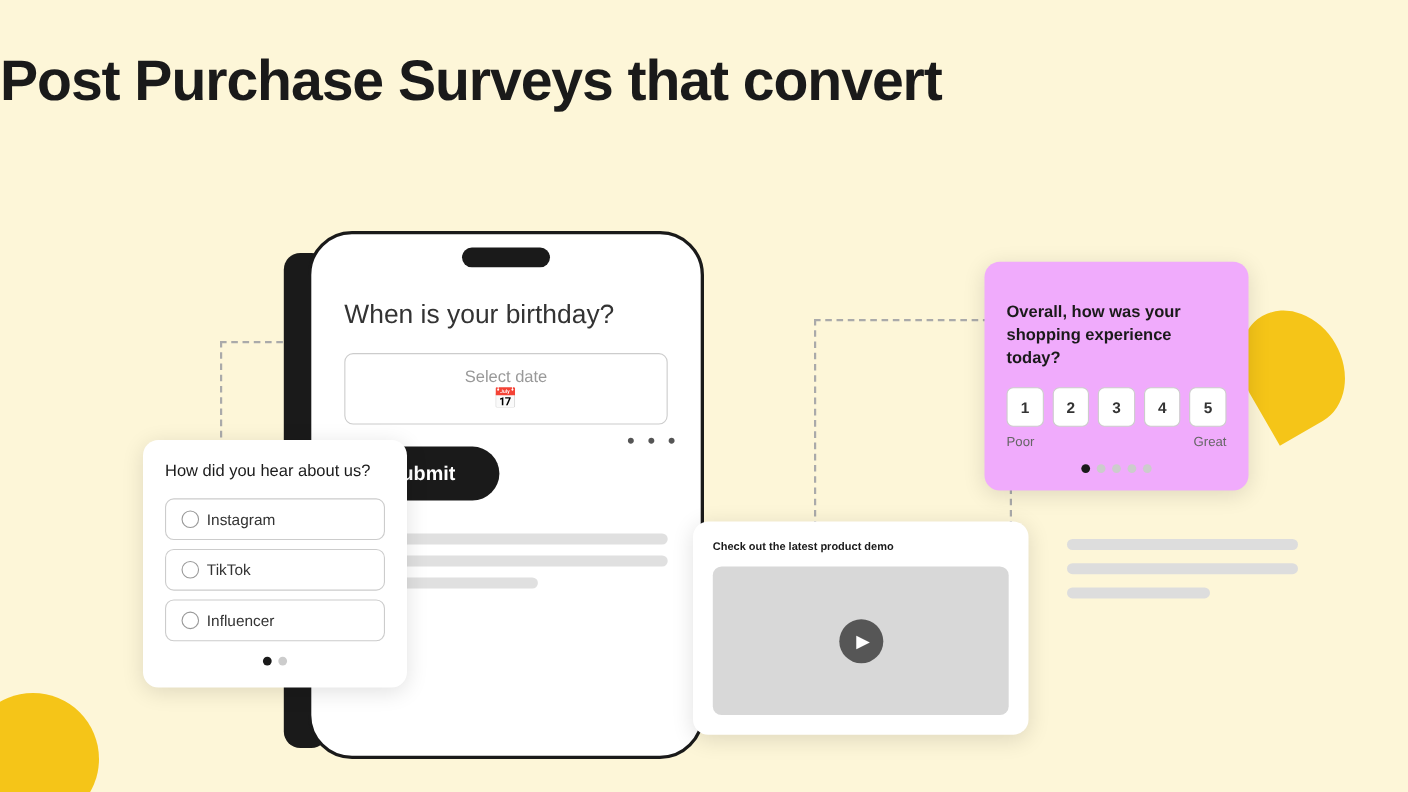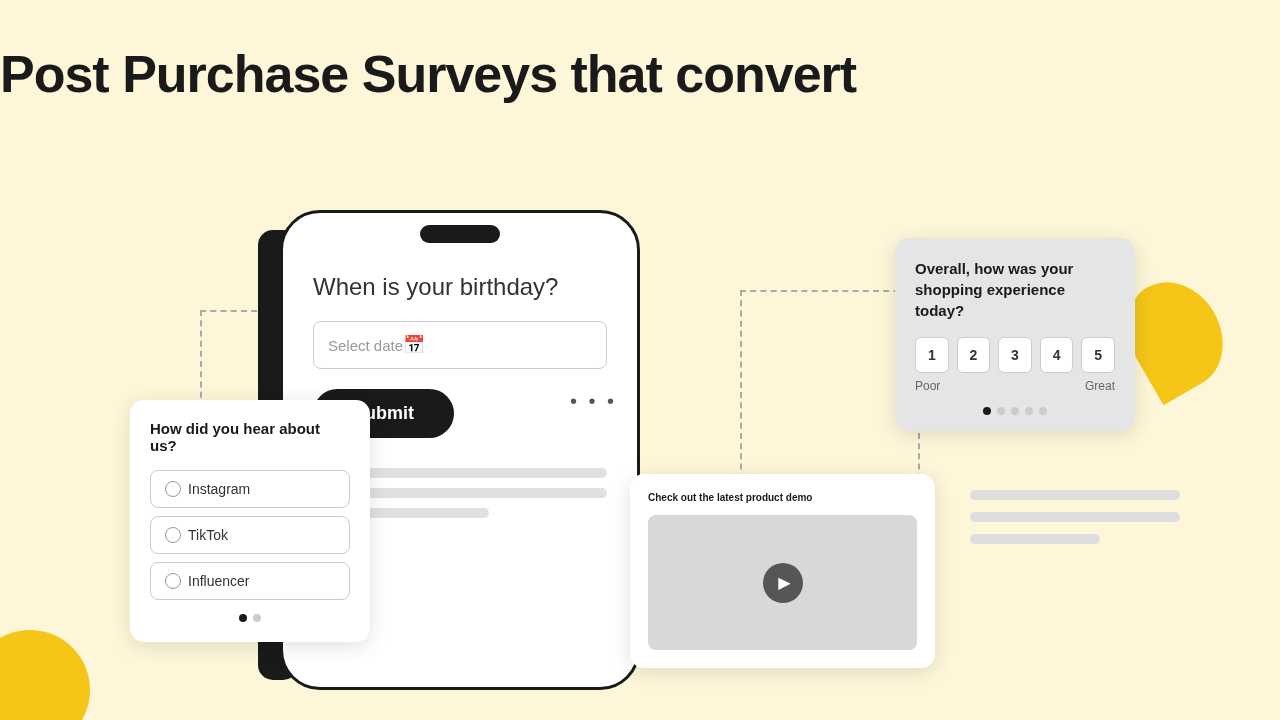--- a/index.html
+++ b/index.html
@@ -88,20 +88,21 @@
       width: 100%;
       border: 1.5px solid #ccc;
       border-radius: 8px;
       padding: 12px 14px;
       font-size: 15px;
       color: #999;
       display: flex;
       align-items: center;
       justify-content: flex-start;
       margin-bottom: 20px;
+      flex-direction: column;
     }
 
     .calendar-icon {
       font-size: 18px;
     }
 
     .submit-btn {
       background: #1a1a1a;
       color: white;
       border: none;
@@ -165,21 +166,21 @@
       width: 240px;
       background: white;
       border-radius: 14px;
       padding: 20px;
       box-shadow: 0 4px 20px rgba(0,0,0,0.12);
       z-index: 10;
     }
 
     .survey-card-left h3 {
       font-size: 15px;
-      font-weight: 700;
+      font-weight: 400;
       color: #1a1a1a;
       margin-bottom: 16px;
     }
 
     .radio-option {
       border: 1.5px solid #ccc;
       border-radius: 8px;
       padding: 10px 14px;
       margin-bottom: 8px;
       display: flex;
@@ -214,23 +215,23 @@
     .dot.active {
       background: #1a1a1a;
     }
 
     
     .survey-card-right {
       position: absolute;
       top: 238px;
       left: 895px;
       width: 240px;
-      background: #e5e5e5;
+      background: #f0abfc;
       border-radius: 14px;
-      padding: 20px 20px 16px;
+      padding: 35px 20px 16px;
       box-shadow: 0 4px 20px rgba(0,0,0,0.12);
       z-index: 10;
     }
 
     .survey-card-right h3 {
       font-size: 15px;
       font-weight: 600;
       color: #1a1a1a;
       margin-bottom: 16px;
       line-height: 1.4;

